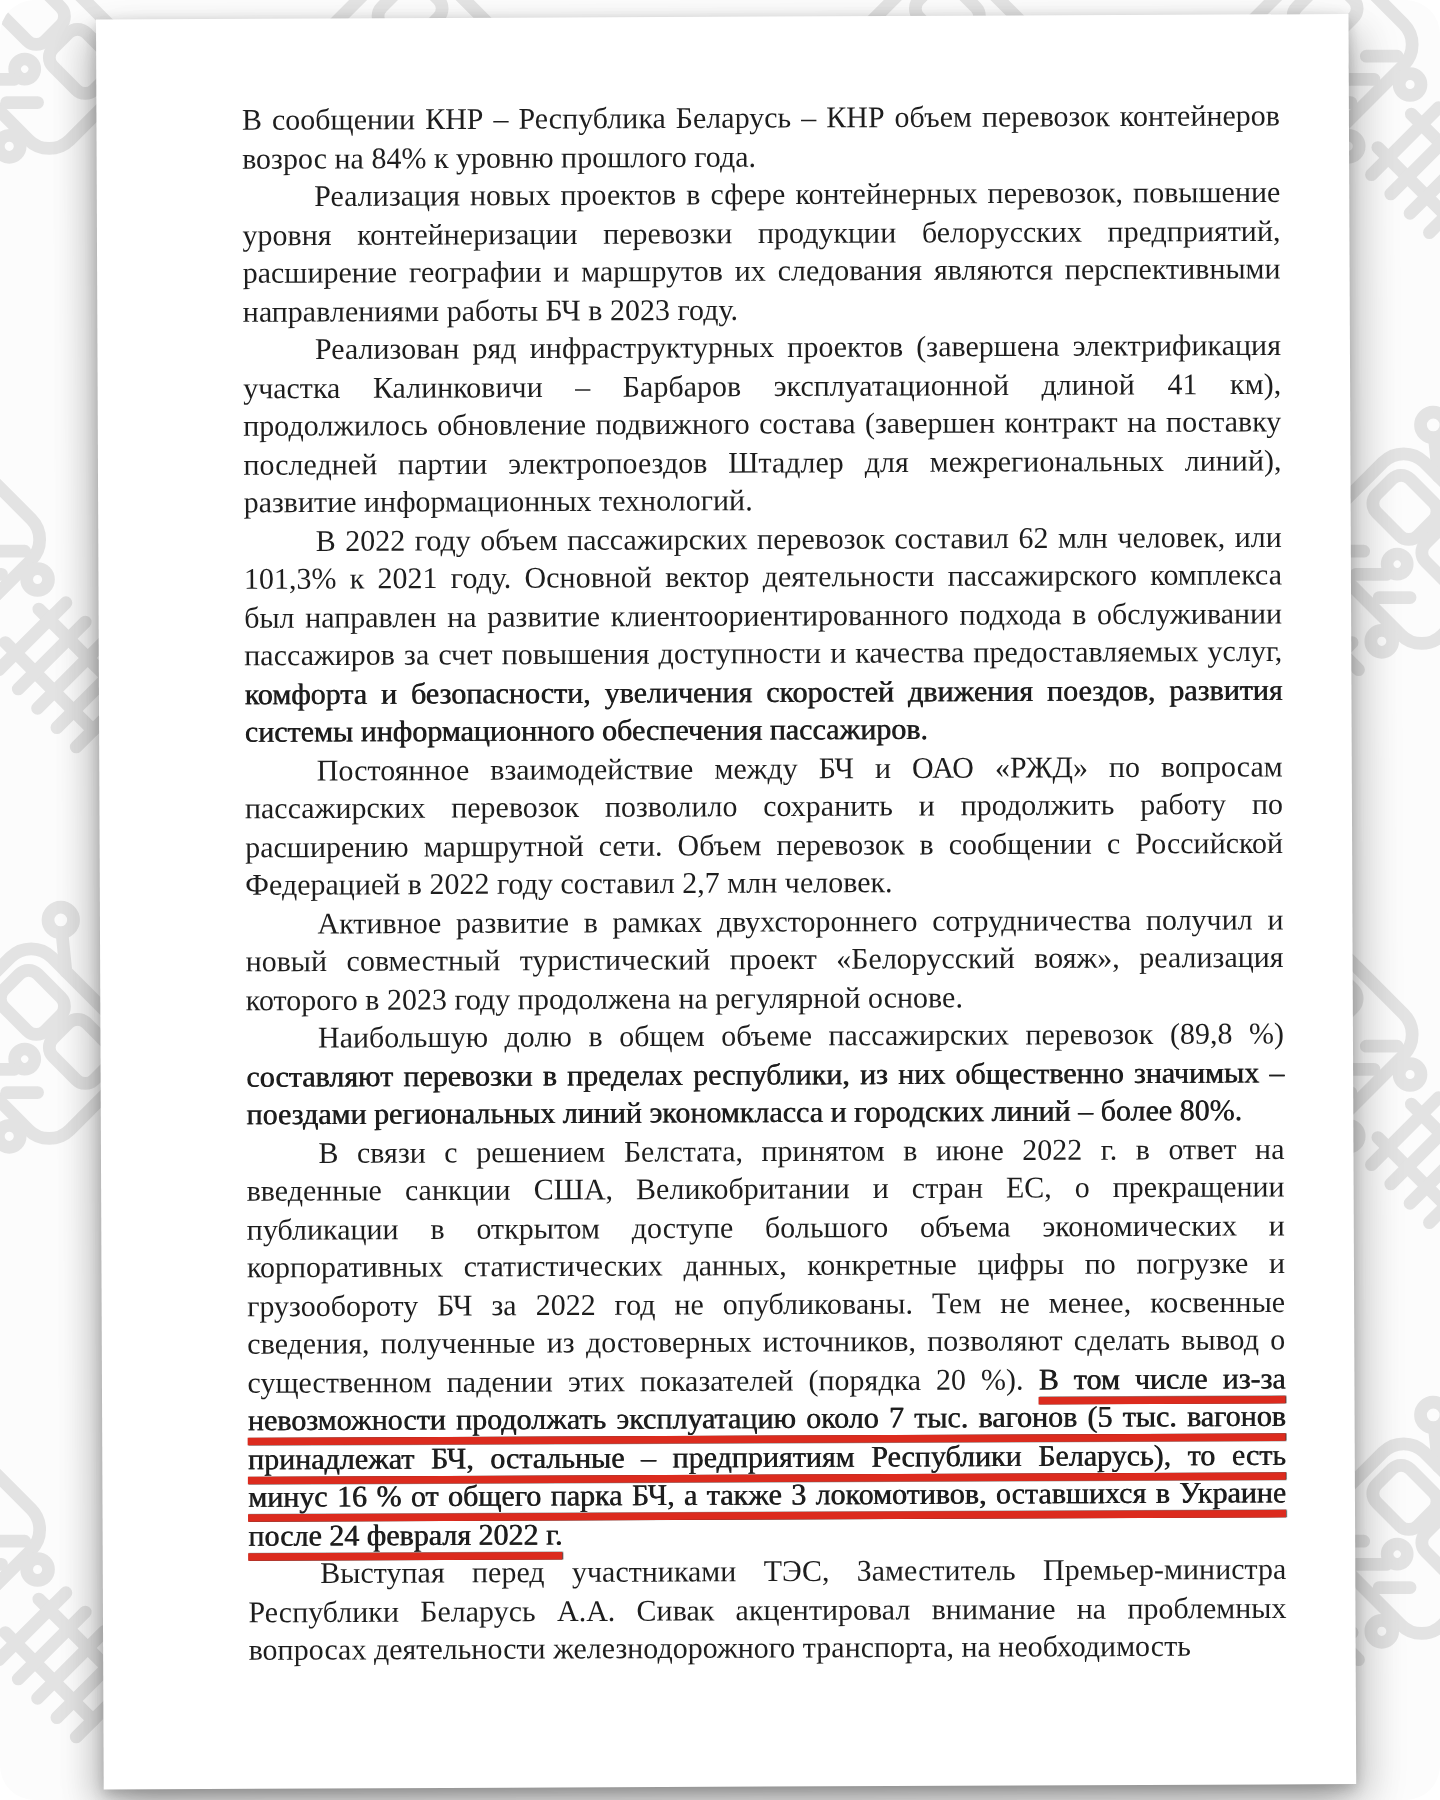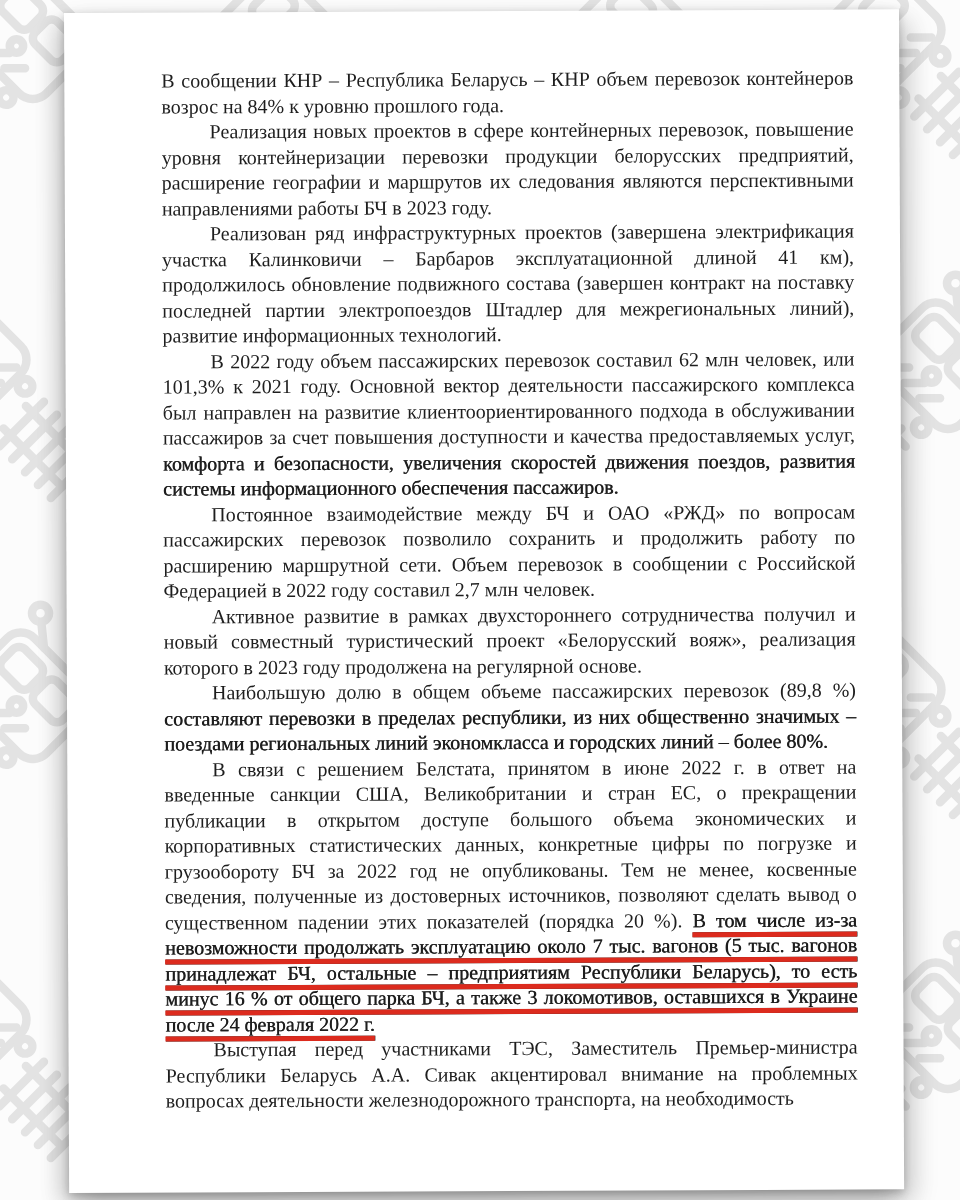--- a/index.html
+++ b/index.html
@@ -2,20 +2,21 @@
 <html lang="ru"><head>
 <meta charset="utf-8">
 <style>
   html, body { margin: 0; padding: 0; }
   .stage {
     position: relative;
     width: 960px;
     height: 1200px;
     overflow: hidden;
     background: #fcfcfc;
+    border-radius: 23px;
   }
   
   #watermarks { position: absolute; inset: 0; z-index: 0; }
   .wm { position: absolute; }
   .wm.r1 { transform: rotate(45deg); }
   .wm.r2 { transform: scaleX(-1) rotate(45deg); }
   
   .page {
     position: absolute;
     left: 64px;

